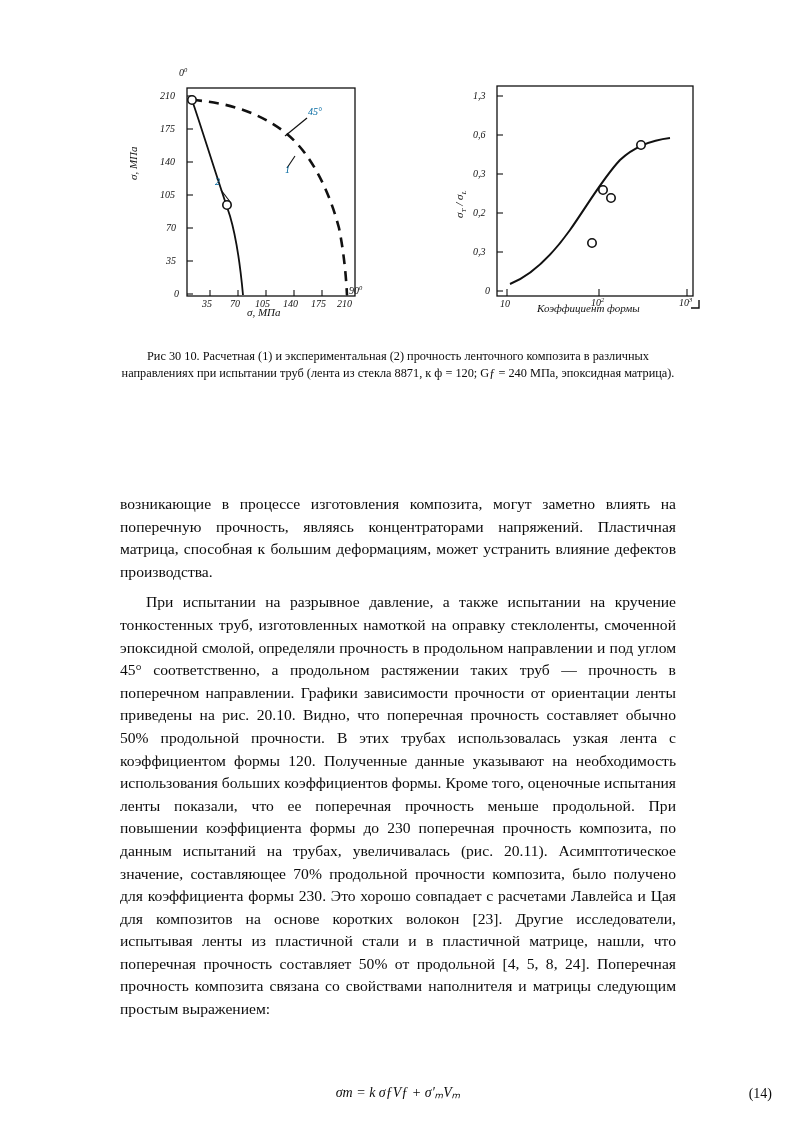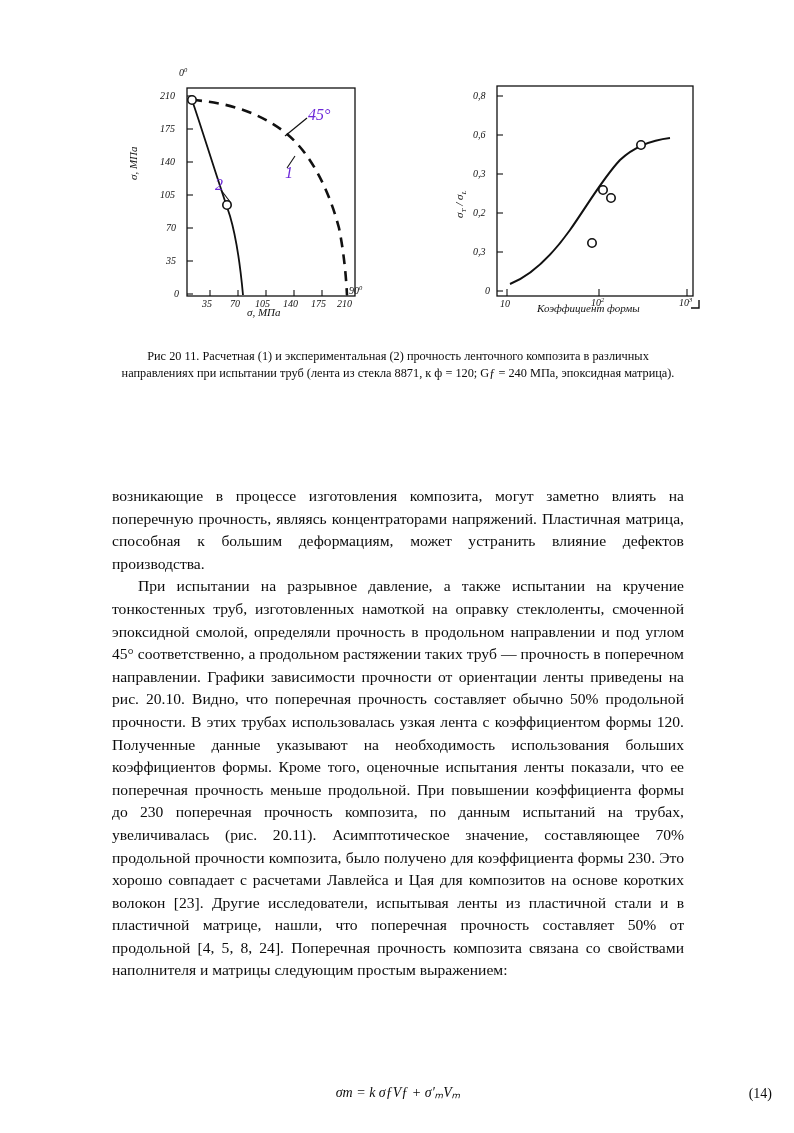--- a/index.html
+++ b/index.html
@@ -59,22 +59,22 @@
   .tick-label {
     font-family: "Liberation Serif", serif;
     font-style: italic;
     font-size: 10px;
     color: #111;
     white-space: nowrap;
   }
   .curve-label {
     font-family: "Liberation Serif", serif;
     font-style: italic;
-    font-size: 16px;
-    color: #6d28d9;
+    font-size: 10px;
+    color: #0369a1;
   }
 
   
   .caption {
     position: absolute;
     font-family: "Liberation Serif", serif;
     font-size: 12.3px;
     line-height: 16.5px;
     text-align: center;
     color: #0c0c0c;
@@ -96,21 +96,21 @@
     left: 112px;
     top: 485px;
     width: 572px;
     font-family: "Liberation Serif", serif;
     font-size: 15.6px;
     line-height: 22.6px;
     text-align: justify;
     color: #0c0c0c;
   }
   .body-text p {
-    margin: 0;
+    margin: 8px;
     text-indent: 26px;
   }
   .formula {
     position: absolute;
     left: 112px;
     top: 1082px;
     width: 572px;
     text-align: center;
     font-family: "Liberation Serif", serif;
     font-style: italic;
@@ -234,41 +234,41 @@
       </svg>
 
       
       <div class="axis-label" style="position:absolute; left:-2px; top:150px; transform:rotate(-90deg); transform-origin:left top;">
         <span>σ<sub><i>T</i></sub> / σ<sub><i>L</i></sub></span>
       </div>
       
       <div class="axis-label" style="position:absolute; left:82px; top:234px;">Коэффициент формы</div>
 
       
-      <div class="tick-label" style="position:absolute; left:18px; top:22px;">0,8</div>
+      <div class="tick-label" style="position:absolute; left:18px; top:22px;">1,3</div>
       <div class="tick-label" style="position:absolute; left:18px; top:61px;">0,6</div>
       <div class="tick-label" style="position:absolute; left:18px; top:100px;">0,3</div>
       <div class="tick-label" style="position:absolute; left:18px; top:139px;">0,2</div>
       <div class="tick-label" style="position:absolute; left:18px; top:178px;">0,3</div>
       <div class="tick-label" style="position:absolute; left:30px; top:217px;">0</div>
 
       
       <div class="tick-label" style="position:absolute; left:45px; top:230px;">
         <span>10</span>
       </div>
       <div class="tick-label" style="position:absolute; left:136px; top:228px;">
         <span>10</span><sup>2</sup>
       </div>
       <div class="tick-label" style="position:absolute; left:224px; top:228px;">
         <span>10</span><sup>3</sup>
       </div>
     </div>
   </div>
 
-  <div class="caption" id="caption-2010">Рис  20 11. Расчетная (1) и экспериментальная (2) прочность ленточного композита в различных направлениях при испытании труб (лента из стекла 8871, к ф = 120; Gƒ = 240 МПа, эпоксидная матрица).</div>
+  <div class="caption" id="caption-2010">Рис  30 10. Расчетная (1) и экспериментальная (2) прочность ленточного композита в различных направлениях при испытании труб (лента из стекла 8871, к ф = 120; Gƒ = 240 МПа, эпоксидная матрица).</div>
 
   <div class="body-text">
     <p style="text-indent:0;">возникающие в процессе изготовления композита, могут заметно влиять на поперечную прочность, являясь концентраторами напряжений. Пластичная матрица, способная к большим деформациям, может устранить влияние дефектов производства.</p>
     <p>При испытании на разрывное давление, а также испытании на кручение тонкостенных труб, изготовленных намоткой на оправку стеклоленты, смоченной эпоксидной смолой, определяли прочность в продольном направлении и под углом 45° соответственно, а продольном растяжении таких труб — прочность в поперечном направлении. Графики зависимости прочности от ориентации ленты приведены на рис. 20.10. Видно, что поперечная прочность составляет обычно 50% продольной прочности. В этих трубах использовалась узкая лента с коэффициентом формы 120. Полученные данные указывают на необходимость использования больших коэффициентов формы. Кроме того, оценочные испытания ленты показали, что ее поперечная прочность меньше продольной. При повышении коэффициента формы до 230 поперечная прочность композита, по данным испытаний на трубах, увеличивалась (рис. 20.11). Асимптотическое значение, составляющее 70% продольной прочности композита, было получено для коэффициента формы 230. Это хорошо совпадает с расчетами Лавлейса и Цая для композитов на основе коротких волокон [23]. Другие исследователи, испытывая ленты из пластичной стали и в пластичной матрице, нашли, что поперечная прочность составляет 50% от продольной [4, 5, 8, 24]. Поперечная прочность композита связана со свойствами наполнителя и матрицы следующим простым выражением:</p>
   </div>
 
   <div class="formula">σт = k σƒVƒ + σ′ₘVₘ</div>
   <div class="eqnum">(14)</div>
 
 </div>

